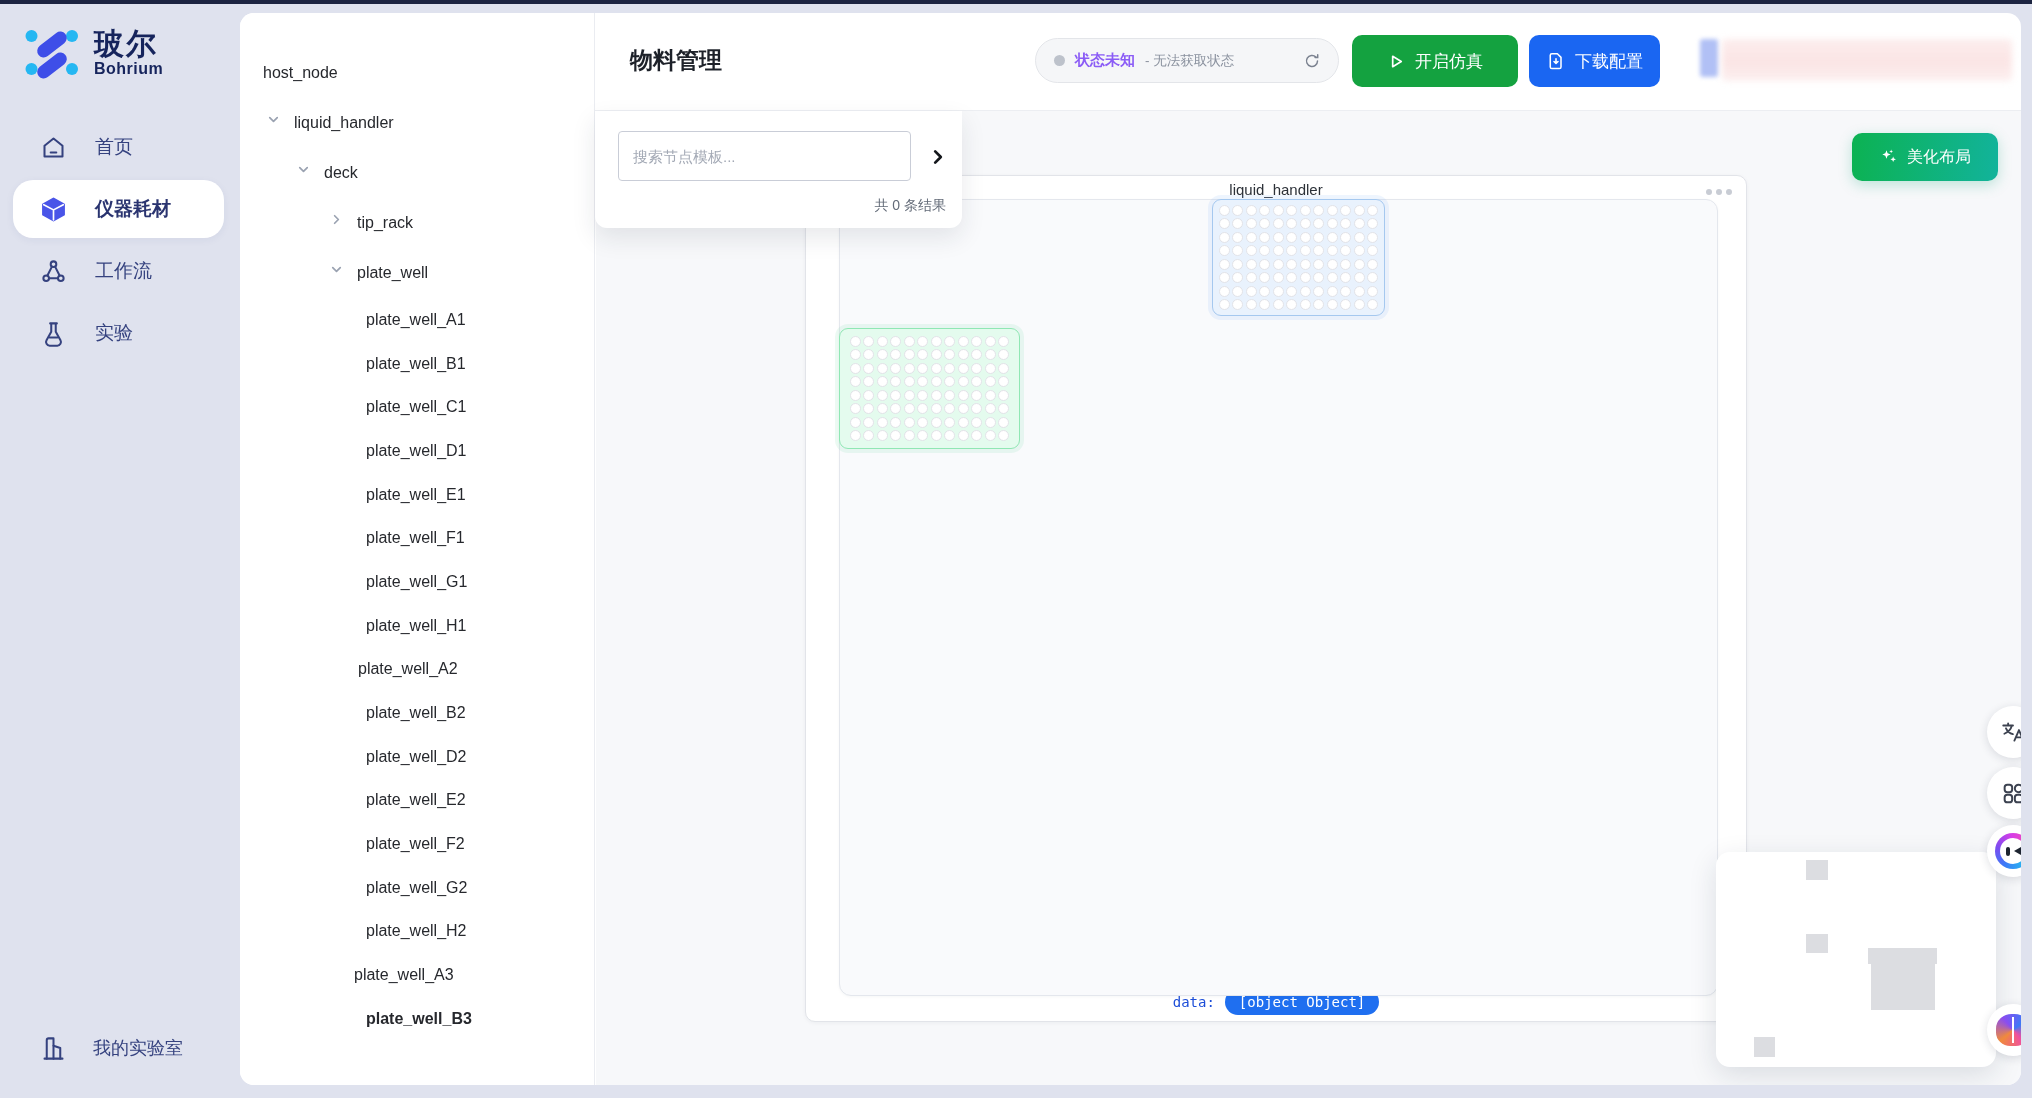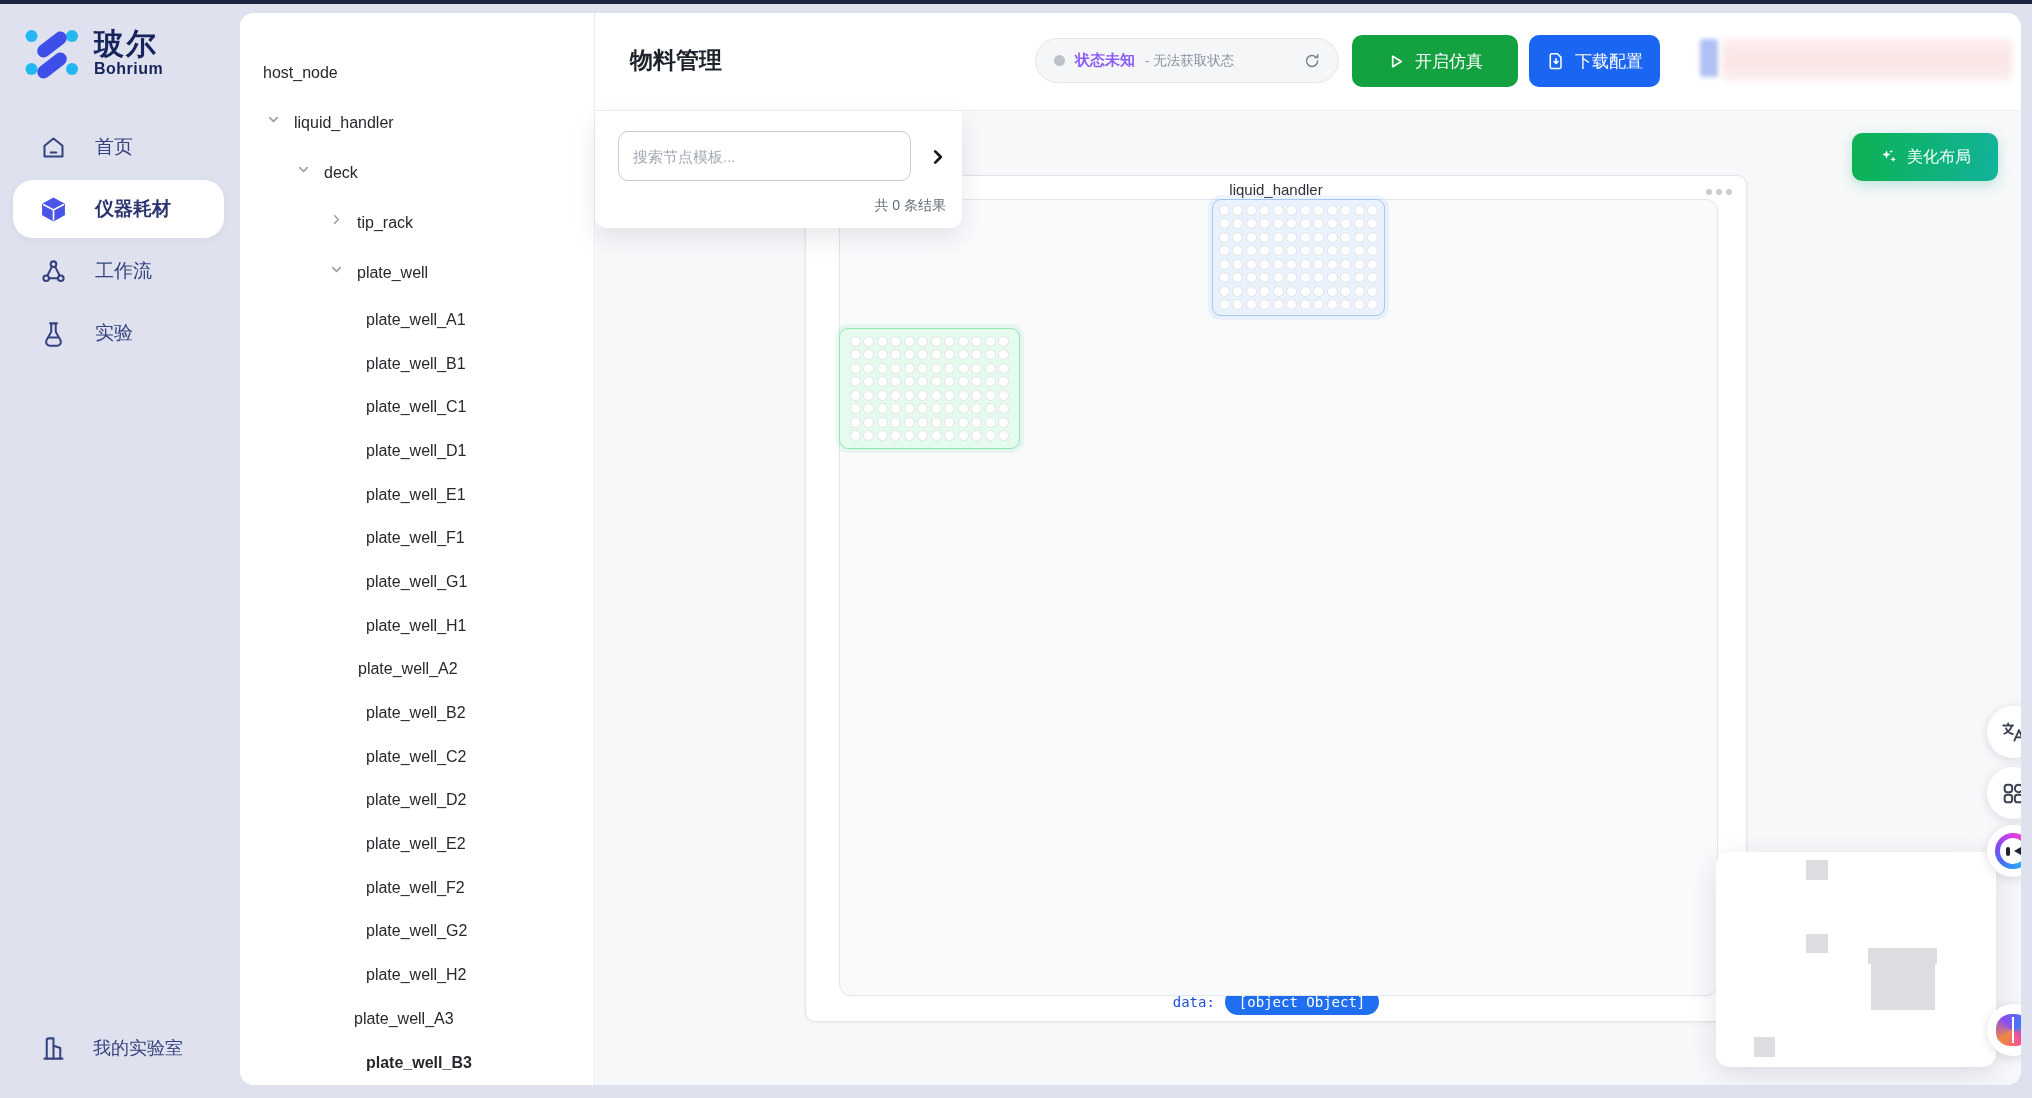--- a/index.html
+++ b/index.html
@@ -47,21 +47,21 @@
   .redacted { position:absolute; left:1460px; top:26px; width:312px; height:42px; z-index:5; display:flex; }
   .redacted .chip { width:18px; height:38px; background:rgba(100,130,235,0.5); border-radius:3px; filter:blur(2px); }
   .redacted .smear { flex:1; margin-left:4px; background:linear-gradient(180deg, rgba(252,235,235,0.9) 0%, rgba(248,207,207,0.55) 55%, rgba(252,238,238,0.9) 100%); border-radius:4px; filter:blur(3px); }
   .h-divider { position:absolute; left:355px; top:97px; right:0; height:1px; background:#eceef2; z-index:4; }
 
   
   .canvas { position:absolute; left:356px; top:98px; right:0; bottom:0; background:#f7f8fa; z-index:1; }
 
   
   .search-pop { position:absolute; left:355px; top:98px; width:367px; height:117px; background:#fff; border-radius:0 0 12px 12px; box-shadow:0 10px 24px rgba(25,35,60,0.10); z-index:40; }
-  .search-input { position:absolute; left:23px; top:20px; width:293px; height:50px; border:1px solid #c9cdd7; border-radius:10px; font-size:15px; padding:0 14px; color:#30343c; font-family:inherit; outline:none; background:#fff; }
+  .search-input { position:absolute; left:23px; top:20px; width:293px; height:50px; border:1px solid #c9cdd7; border-radius:4px; font-size:15px; padding:0 14px; color:#30343c; font-family:inherit; outline:none; background:#fff; }
   .search-input::placeholder { color:#a3a9b5; }
   .search-go { position:absolute; left:330px; top:33px; width:26px; height:26px; display:flex; align-items:center; justify-content:center; cursor:pointer; background:none; border:none; }
   .search-count { position:absolute; right:16px; top:86px; font-size:14px; color:#636b78; }
 
   .beautify { position:absolute; left:1612px; top:120px; width:146px; height:48px; border:none; border-radius:10px; background:linear-gradient(95deg,#0cb252,#12b39b); color:#fff; font-size:16px; font-family:inherit; display:flex; align-items:center; justify-content:center; gap:8px; cursor:pointer; z-index:35; box-shadow:0 4px 14px rgba(15,165,120,0.25); }
 
   
   .node-box { position:absolute; left:565px; top:162px; width:942px; height:847px; background:#fff; border:1px solid #e2e4e9; border-radius:10px; z-index:10; box-shadow:0 1px 4px rgba(20,30,50,0.05); }
   .node-title { position:absolute; left:0; top:5px; width:100%; text-align:center; font-size:15px; color:#2c3138; z-index:1; }
   .node-dots { position:absolute; right:14px; top:13px; display:flex; gap:4px; z-index:4; cursor:pointer; }
@@ -231,23 +231,20 @@
         <div class="tree-row leaf" style="padding-left: 126px;">
           <span class="tree-label">plate_well_H1</span>
         </div>
         <div class="tree-row leaf" style="padding-left: 118px;">
           <span class="tree-label">plate_well_A2</span>
         </div>
         <div class="tree-row leaf" style="padding-left: 126px;">
           <span class="tree-label">plate_well_B2</span>
         </div>
         <div class="tree-row leaf" style="padding-left: 126px;">
-          <span class="tree-label">plate_well_C2</span>
-        </div>
-        <div class="tree-row leaf" style="padding-left: 126px;">
           <span class="tree-label">plate_well_D2</span>
         </div>
         <div class="tree-row leaf" style="padding-left: 126px;">
           <span class="tree-label">plate_well_E2</span>
         </div>
         <div class="tree-row leaf" style="padding-left: 126px;">
           <span class="tree-label">plate_well_F2</span>
         </div>
         <div class="tree-row leaf" style="padding-left: 126px;">
           <span class="tree-label">plate_well_G2</span>

